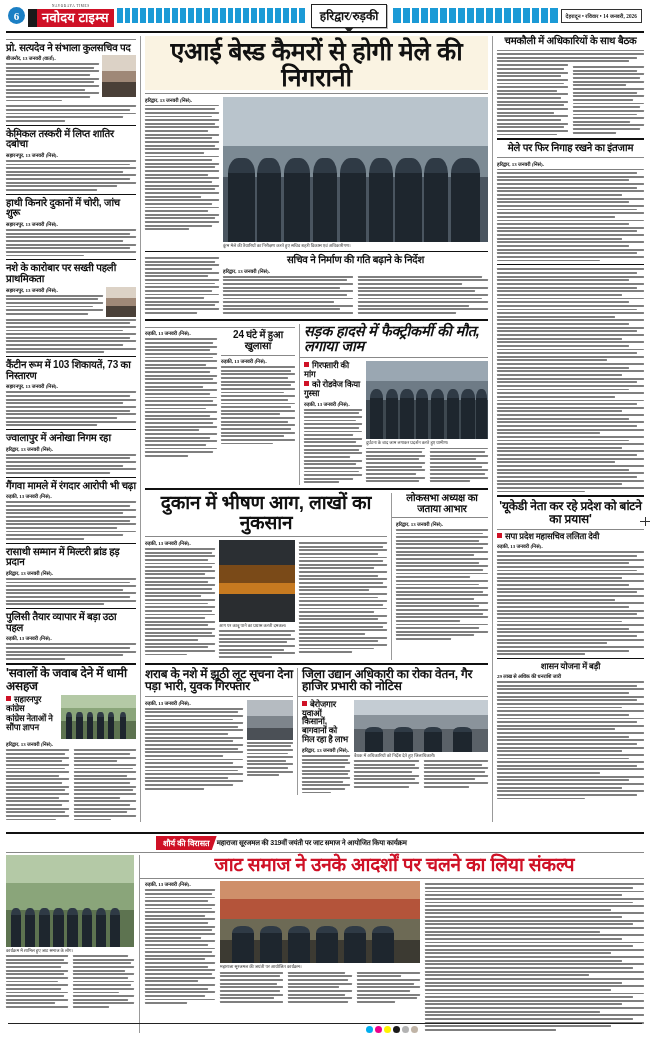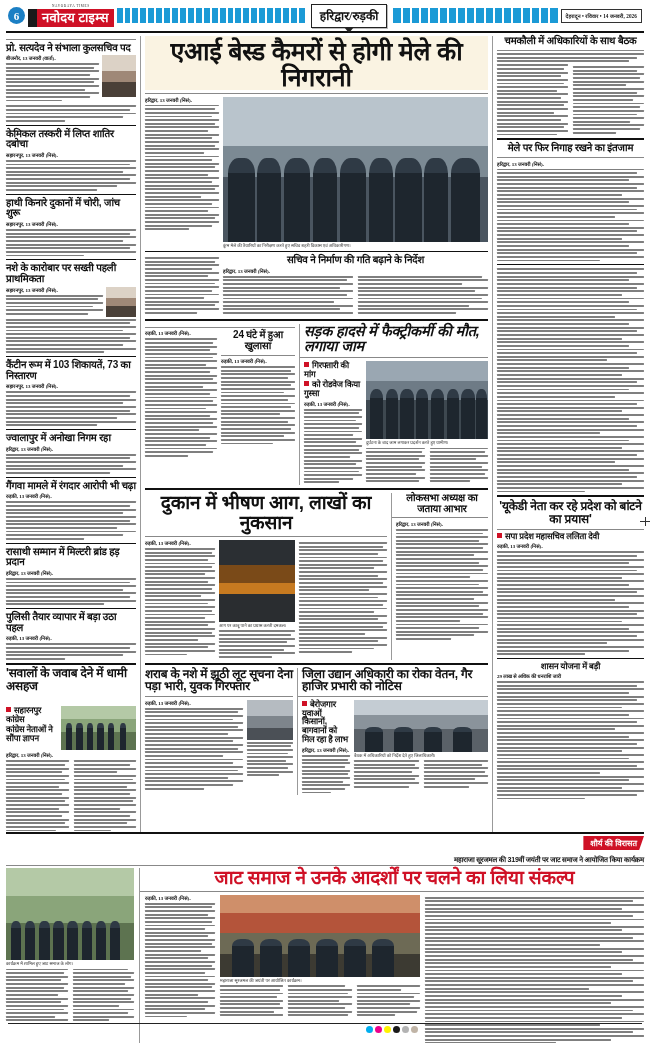--- a/index.html
+++ b/index.html
@@ -389,21 +389,21 @@
             <div class="ln w95"></div>
             <div class="ln full"></div>
           <div class="ln w90"></div>
             <div class="ln w45"></div>
         </div>
       </div>
       <div class="rule-thick" style="margin:3px 0 2px 0;"></div>
 
       <div>
         <div class="hl hl-m">'सवालों के जवाब देने में धामी असहज</div>
-        <div style="display:flex;gap:3px;margin-top:14px;">
+        <div style="display:flex;gap:3px;margin-top:3px;">
           <div style="flex:0 0 52px;">
             <div class="hl hl-xs bullet-red">सहारनपुर कांग्रेस</div>
             <div class="hl hl-xs" style="margin-top:1px;">कांग्रेस नेताओं ने सौंपा ज्ञापन</div>
           </div>
           <div class="photo ph-green" style="flex:1 1 auto;height:44px;">
             <div class="people">
               <i style="left:6%"></i>
                 <i style="left:20%"></i>
                 <i style="left:34%"></i>
               <i style="left:48%"></i>
@@ -1201,21 +1201,21 @@
           <div class="ln w85"></div>
         <div class="ln full"></div>
           <div class="ln w95"></div>
           <div class="ln w60"></div>
       </div>
     </div>
   </div>
 
   <div style="position:absolute; left:6px; right:6px; top:832px;">
     <div class="rule-thick" style="margin:0 0 2px 0;"></div>
-    <div style="display:flex; align-items:flex-end; gap:6px; padding-left:150px;flex-direction:column;">
+    <div style="display:flex; align-items:center; gap:0; padding-left:150px;">
       <span class="kicker-tab">शौर्य की विरासत</span>
       <span class="hl hl-xs" style="font-size:7px;">महाराजा सूरजमल की 319वीं जयंती पर जाट समाज ने आयोजित किया कार्यक्रम</span>
     </div>
     <div class="divider-thin" style="margin:2px 0;"></div>
 
     <div style="display:flex; gap:5px;">
       <div style="flex:0 0 128px;">
         <div class="photo ph-green" style="height:92px;">
           <div class="people" style="height:42%;">
             <i style="left:4%;width:8%"></i>

